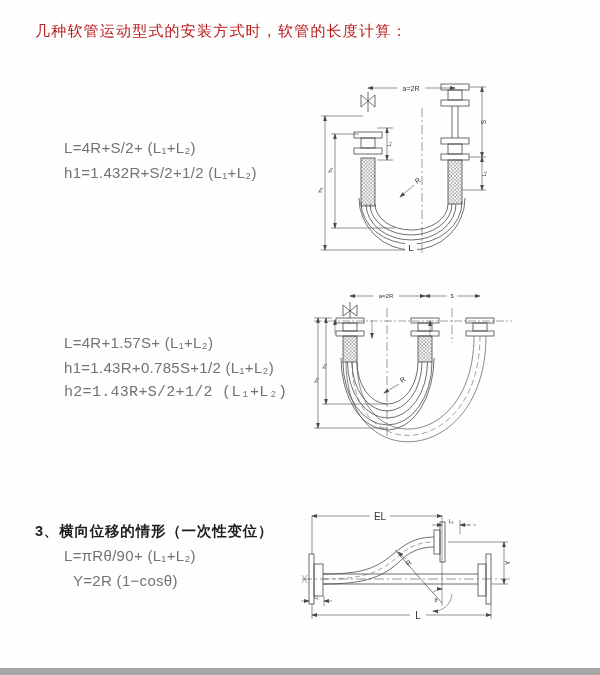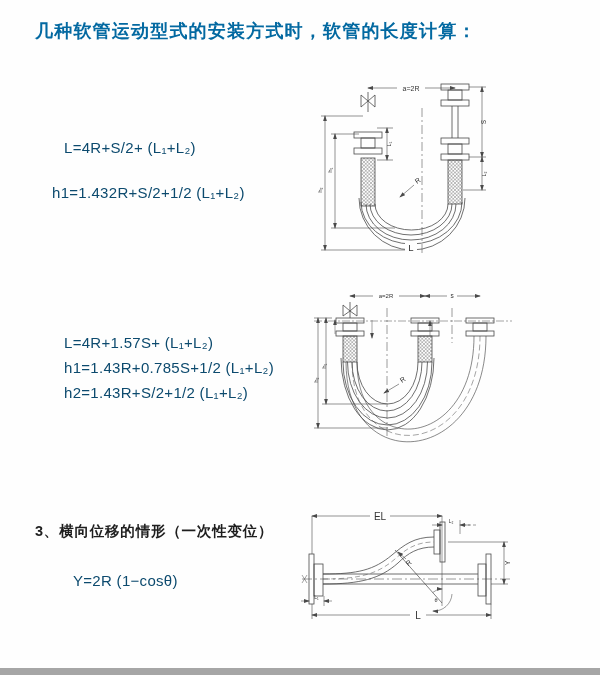--- a/index.html
+++ b/index.html
@@ -1,40 +1,41 @@
 <!DOCTYPE html>
 <html><head>
 <meta charset="utf-8">
 <style>
   html,body{margin:0;padding:0;background:#e8e8e8;}
   .page{position:relative;width:600px;height:675px;background:#fefefe;overflow:hidden;
         font-family:"Liberation Sans","DejaVu Sans",sans-serif;}
   .t{position:absolute;white-space:nowrap;line-height:20px;}
-  .title{font-size:18px;font-weight:bold;letter-spacing:1.2px;color:#0369a1;}
+  .title{font-size:15px;font-weight:normal;letter-spacing:1.2px;color:#b91c1c;}
   .heading{font-size:14.5px;font-weight:bold;letter-spacing:0.8px;color:#1e1e1e;}
-  .formula{font-size:15px;font-weight:500;letter-spacing:0.3px;color:#0c4a6e;}
+  .formula{font-size:15px;font-weight:500;letter-spacing:0.3px;color:#737373;}
   .diag{position:absolute;}
   .diag text{font-family:"Liberation Sans","DejaVu Sans",sans-serif;fill:#333;}
   .edge{position:absolute;left:0;bottom:0;width:600px;height:7px;background:#a6a6a6;}
 </style>
 </head>
 <body>
 
 <div class="page">
 
   <div class="t title" style="left:35px;top:21px;">几种软管运动型式的安装方式时，软管的长度计算：</div>
 
   <div class="t formula" style="left:64px;top:138px;">L=4R+S/2+ (L₁+L₂)</div>
-  <div class="t formula" style="left:52px;top:163px;margin-top:20px;">h1=1.432R+S/2+1/2 (L₁+L₂)</div>
+  <div class="t formula" style="left:64px;top:163px;">h1=1.432R+S/2+1/2 (L₁+L₂)</div>
 
   <div class="t formula" style="left:64px;top:333px;">L=4R+1.57S+ (L₁+L₂)</div>
   <div class="t formula" style="left:64px;top:358px;">h1=1.43R+0.785S+1/2 (L₁+L₂)</div>
-  <div class="t formula" style="left:64px;top:383px;">h2=1.43R+S/2+1/2 (L₁+L₂)</div>
+  <div class="t formula" style="left:64px;top:383px;font-family:Liberation Mono, monospace;">h2=1.43R+S/2+1/2 (L₁+L₂)</div>
 
   <div class="t heading" style="left:35px;top:521px;">3、横向位移的情形（一次性变位）</div>
+  <div class="t formula" style="left:64px;top:546px;">L=πRθ/90+ (L₁+L₂)</div>
   <div class="t formula" style="left:73px;top:571px;">Y=2R (1−cosθ)</div>
 
   <svg class="diag" style="left:315px;top:78px;" width="180" height="178" viewBox="0 0 180 178">
     <defs>
       <marker id="a1" viewBox="0 0 10 10" refX="8.5" refY="5" markerWidth="6" markerHeight="6" markerUnits="userSpaceOnUse" orient="auto-start-reverse">
         <path d="M0,1.8 L10,5 L0,8.2 Z" fill="#4a4a4a"></path>
       </marker>
       <pattern id="hx1" patternUnits="userSpaceOnUse" width="3.5" height="3.5">
         <path d="M0,3.5 L3.5,0 M0,0 L3.5,3.5" stroke="#6a6a6a" stroke-width="0.45"></path>
       </pattern>

